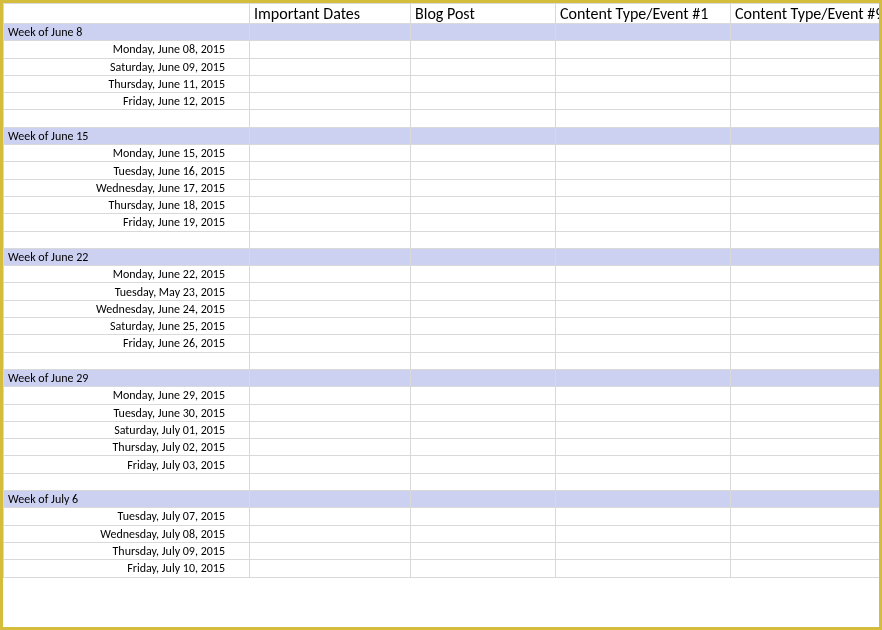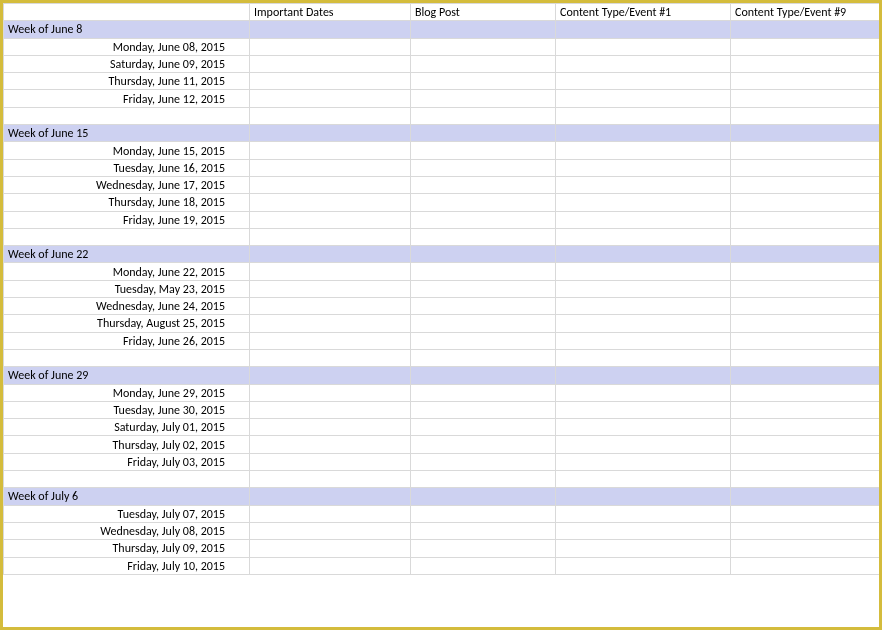--- a/index.html
+++ b/index.html
@@ -30,21 +30,21 @@
       height: 17.3px;
       padding: 0 4px;
       font-weight: normal;
       text-align: left;
       vertical-align: middle;
       white-space: nowrap;
       overflow: hidden;
     }
     th {
       background: #fff;
-      font-size: 12px;
+      font-size: 16px;
     }
     .col-date {
       width: 246px;
       text-align: right;
       padding-right: 24px;
     }
     .col-header-date {
       width: 246px;
     }
     .col-important {
@@ -206,21 +206,21 @@
           <td></td>
         </tr>
         <tr>
           <td class="col-date">Wednesday, June 24, 2015</td>
           <td></td>
           <td></td>
           <td></td>
           <td></td>
         </tr>
         <tr>
-          <td class="col-date">Thursday, August 25, 2015</td>
+          <td class="col-date">Saturday, June 25, 2015</td>
           <td></td>
           <td></td>
           <td></td>
           <td></td>
         </tr>
         <tr>
           <td class="col-date">Friday, June 26, 2015</td>
           <td></td>
           <td></td>
           <td></td>

